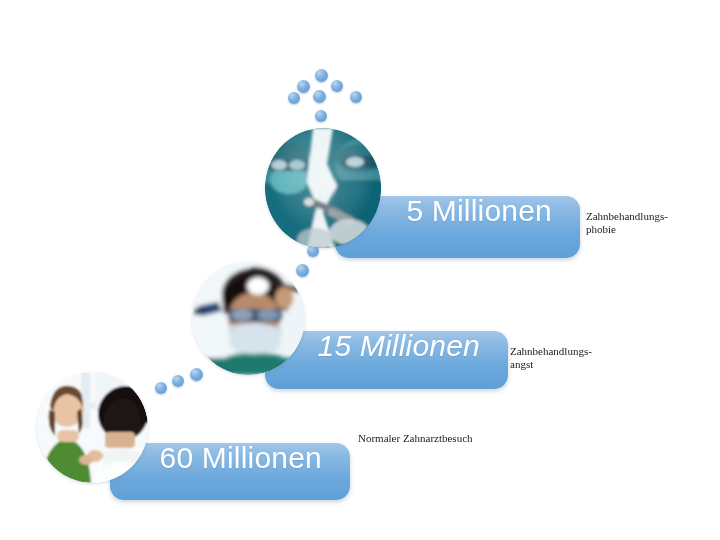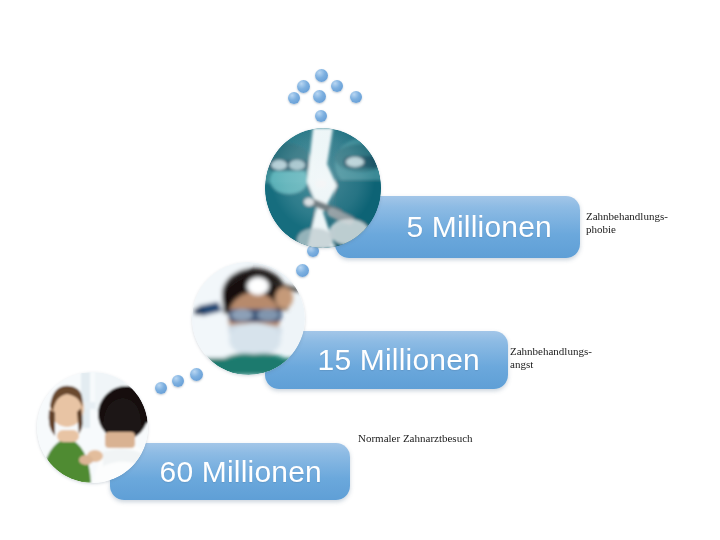--- a/index.html
+++ b/index.html
@@ -21,21 +21,21 @@
     background: #ffffff;
   }
 
   
   .value-bar {
     position: absolute;
     border-radius: 14px;
     background: linear-gradient(to bottom, #a3c6e8 0%, #8dbbe4 18%, #6ba8dc 62%, #5f9fd6 100%);
     box-shadow: 0 2px 4px rgba(80,110,140,0.30);
     display: flex;
-    align-items: center;
+    align-items: flex-start;
     justify-content: flex-end;
     box-sizing: border-box;
     padding-right: 28px;
     z-index: 6;
   }
   .value-bar .value-text {
     color: #ffffff;
     font-size: 30px;
     font-weight: 400;
     letter-spacing: 0.2px;
@@ -150,21 +150,21 @@
   </div>
 
   <div class="caption" style="left:586px; top:210px; width:105px;">Zahnbehandlungs-
 phobie</div>
 
   <div>
     <div class="bubble" style="left:307px; top:245px; width:12px; height:12px;"></div>
     <div class="bubble" style="left:296px; top:264px; width:13px; height:13px;"></div>
   </div>
 
-  <div class="value-bar" style="left:265px; top:331px; width:243px; height:58px;">
+  <div class="value-bar" style="left:265px; top:331px; width:243px; height:58px;font-style:italic;">
     <span class="value-text">15 Millionen</span>
   </div>
 
   <div class="photo-circle" style="left:192px; top:262px; width:113px; height:113px;">
     <svg width="113" height="113" viewBox="0 0 113 113" xmlns="http://www.w3.org/2000/svg">
       <defs>
         <clipPath id="clipMid">
             <circle cx="56.5" cy="56.5" r="56.5"></circle>
           </clipPath>
         <filter id="blurMid">

